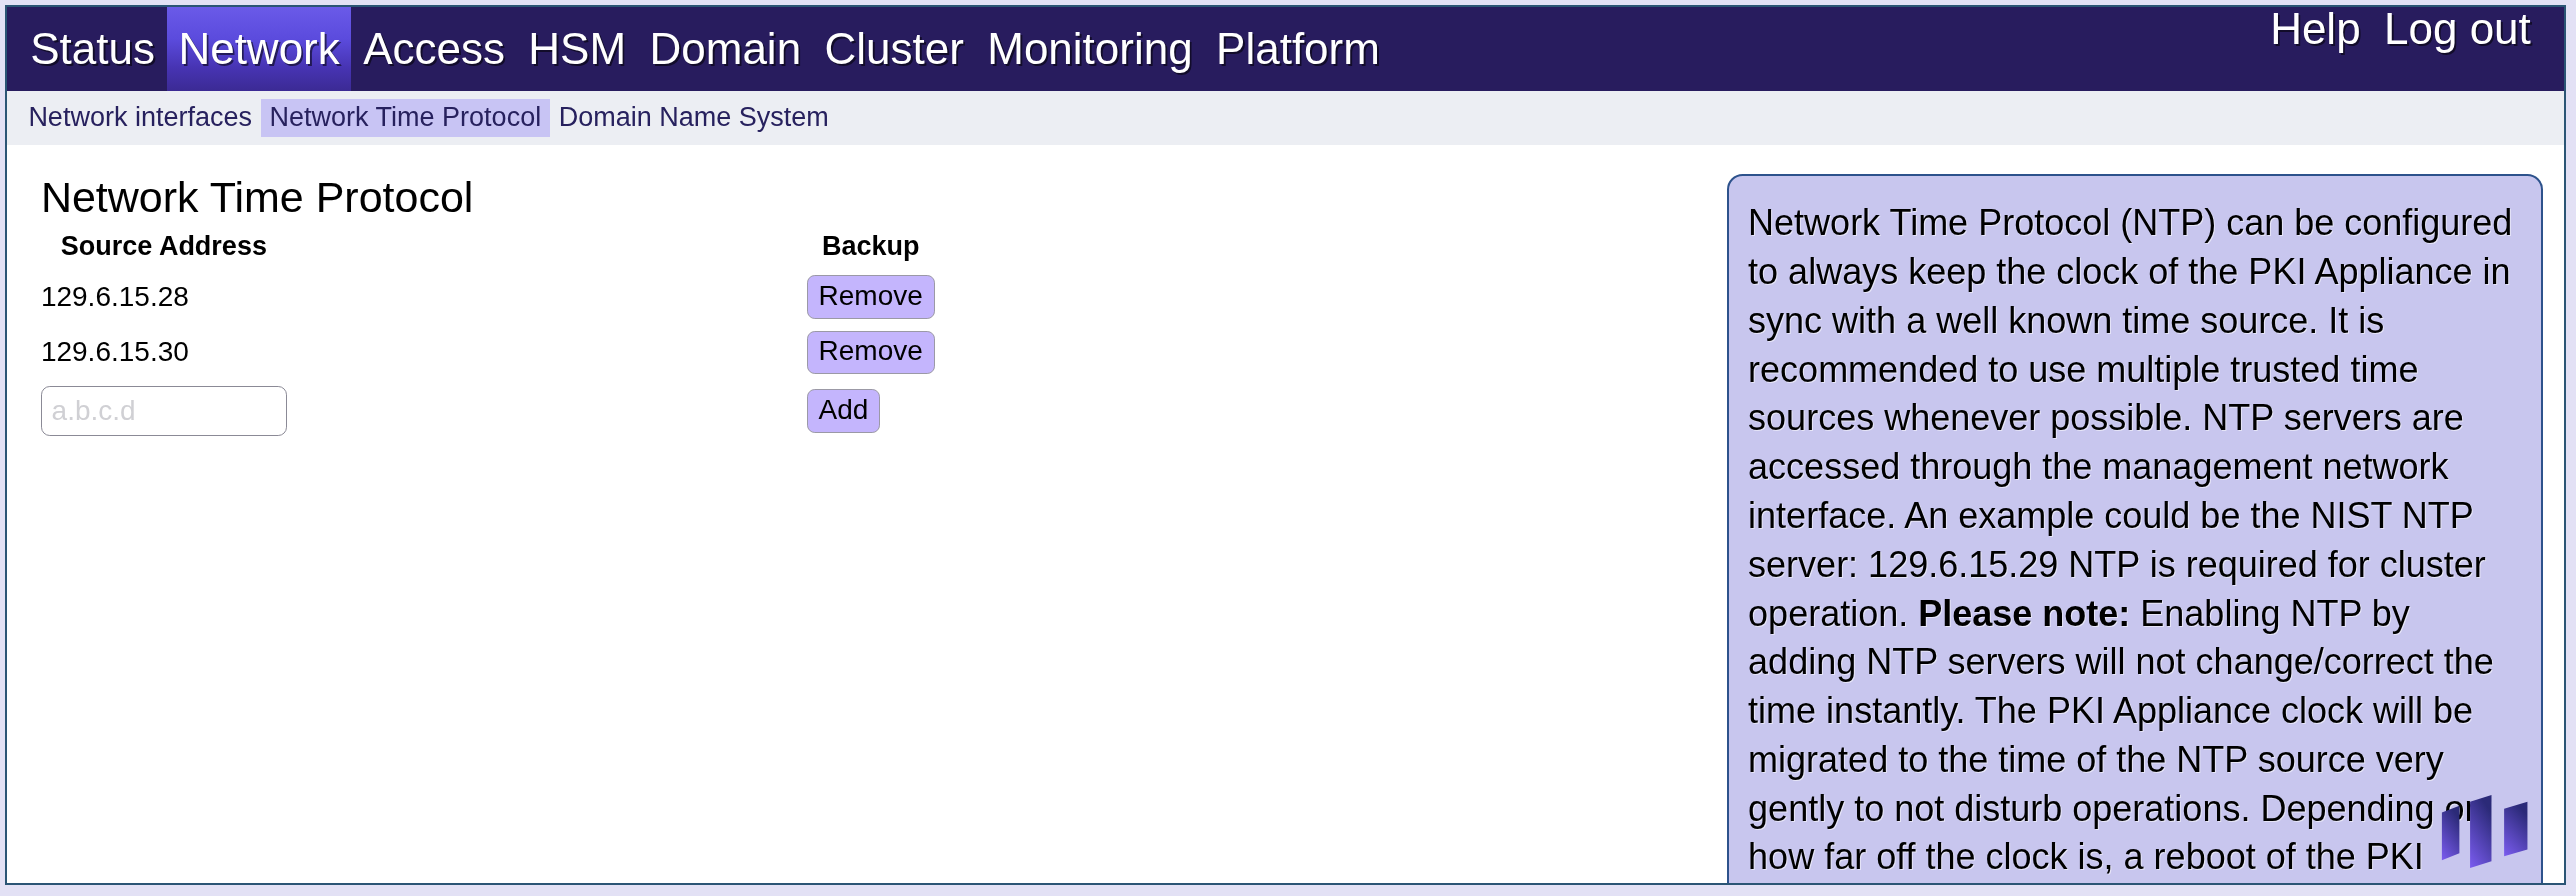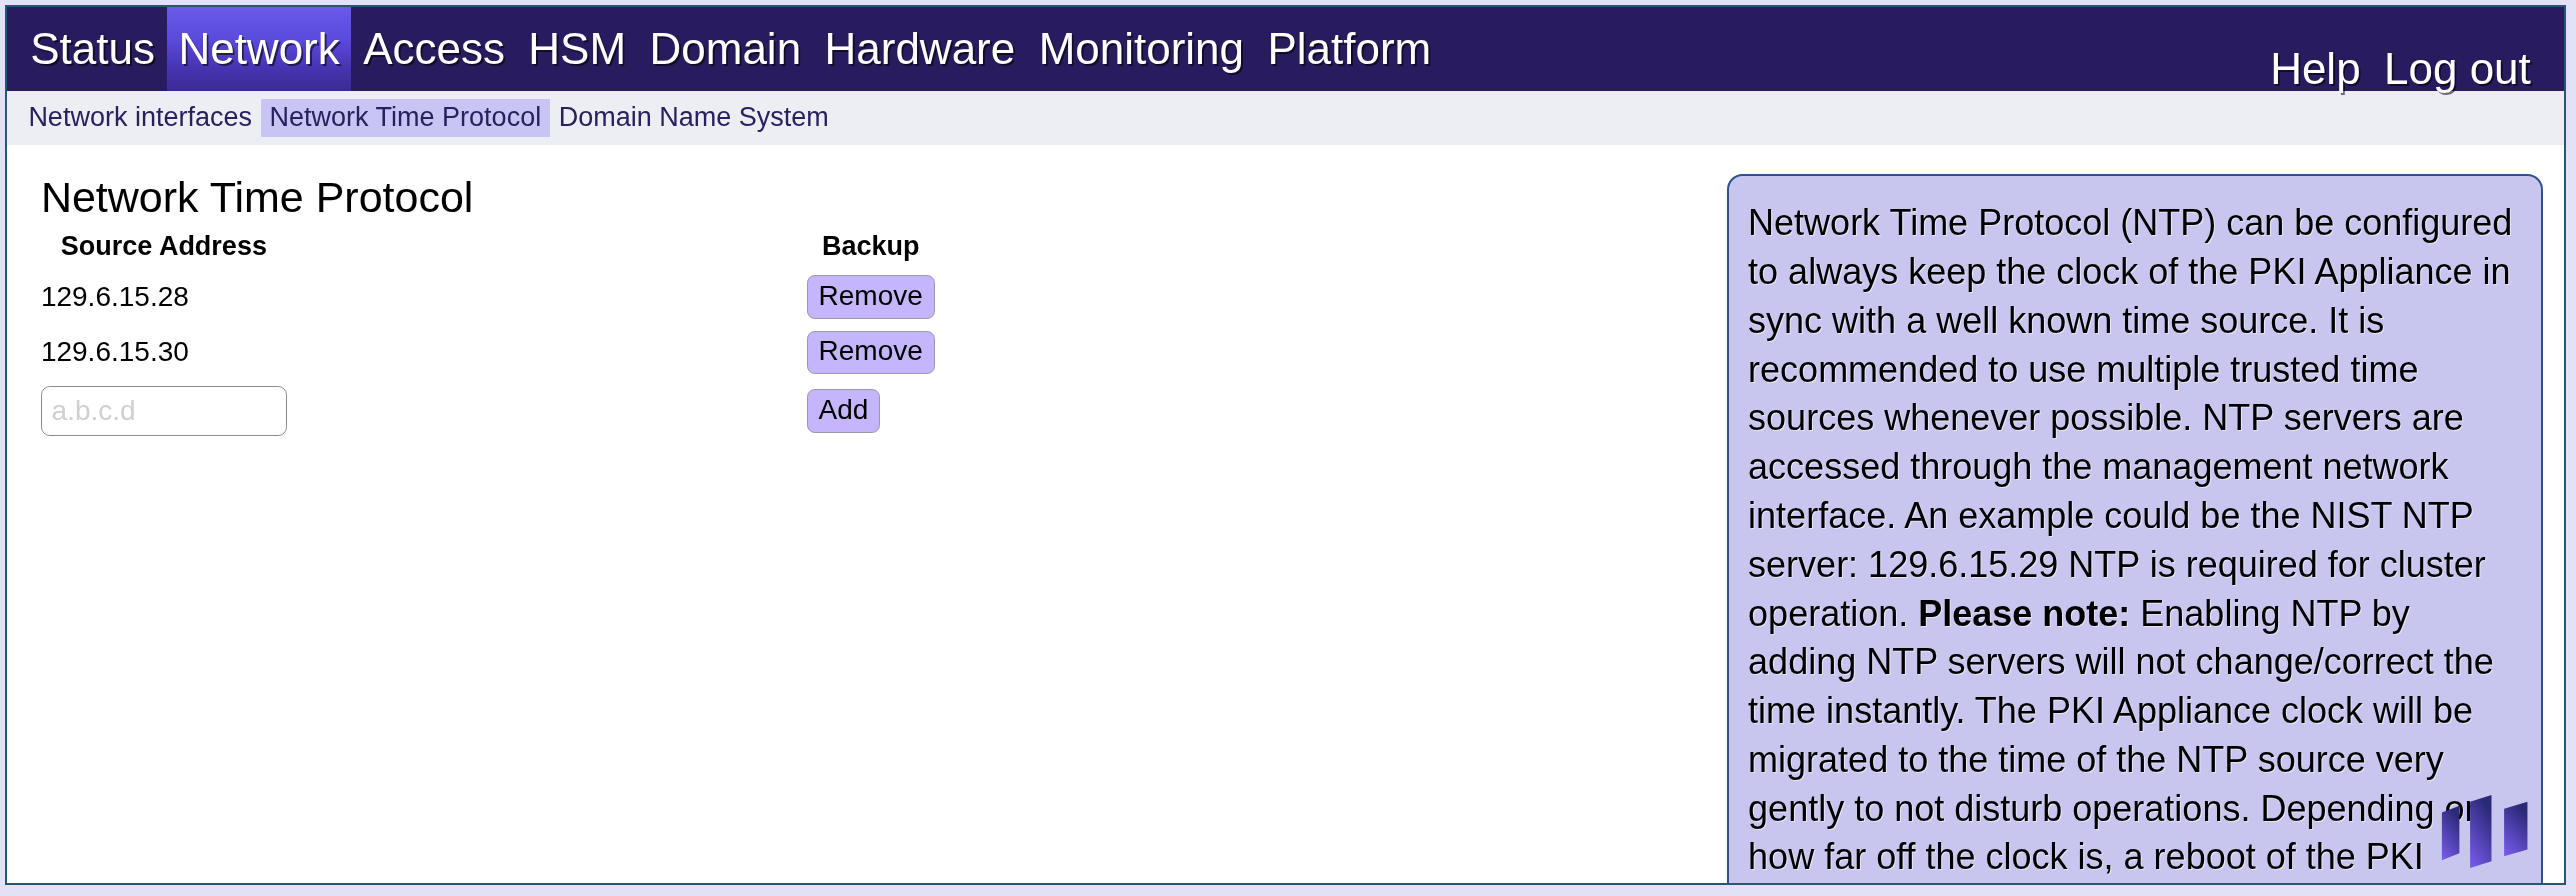--- a/index.html
+++ b/index.html
@@ -36,21 +36,21 @@
     align-items: stretch;
     box-sizing: border-box;
   }
   .nav-left {
     display: flex;
     align-items: stretch;
     padding-left: 11.7px;
   }
   .nav-right {
     display: flex;
-    align-items: flex-end;
+    align-items: flex-start;
     margin-left: auto;
     padding-right: 21.4px;
   }
   .nav-item {
     display: flex;
     align-items: center;
     padding: 0 11.7px;
     color: #ffffff;
     font-size: 44px;
     line-height: 1;
@@ -220,21 +220,21 @@
 
 <div class="page-frame">
 
   <div class="navbar">
     <div class="nav-left">
       <div class="nav-item">Status</div>
       <div class="nav-item active">Network</div>
       <div class="nav-item">Access</div>
       <div class="nav-item">HSM</div>
       <div class="nav-item">Domain</div>
-      <div class="nav-item">Hardware</div>
+      <div class="nav-item">Cluster</div>
       <div class="nav-item">Monitoring</div>
       <div class="nav-item">Platform</div>
     </div>
     <div class="nav-right">
       <div class="nav-item">Help</div>
       <div class="nav-item">Log out</div>
     </div>
   </div>
 
   <div class="subnav">

